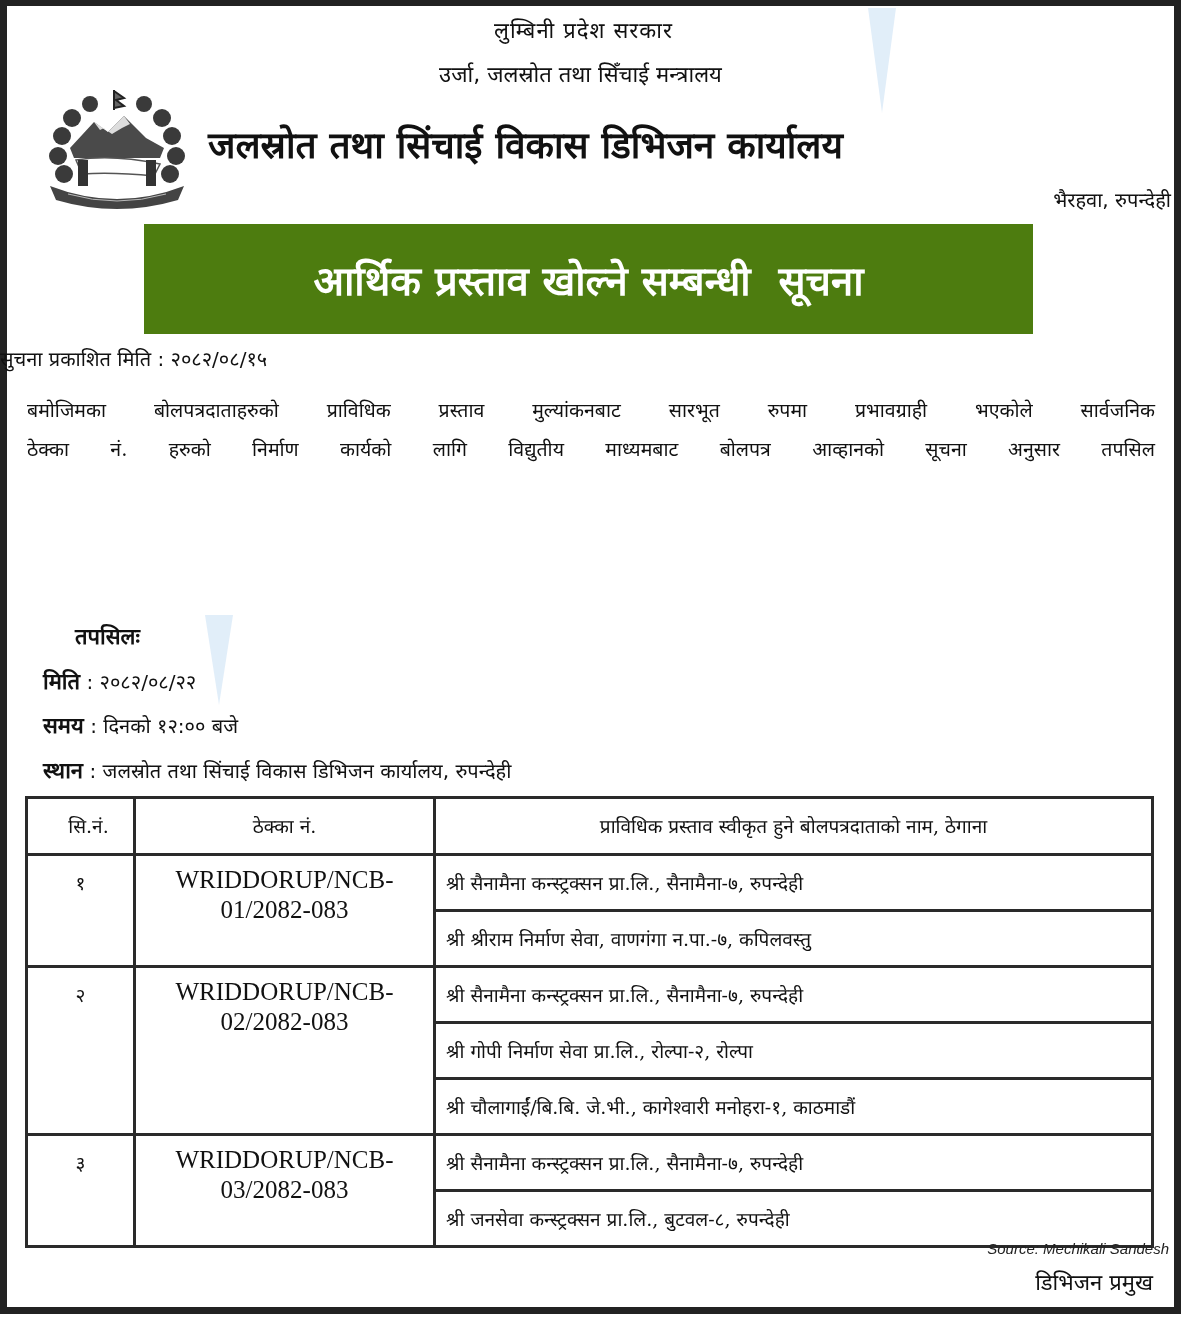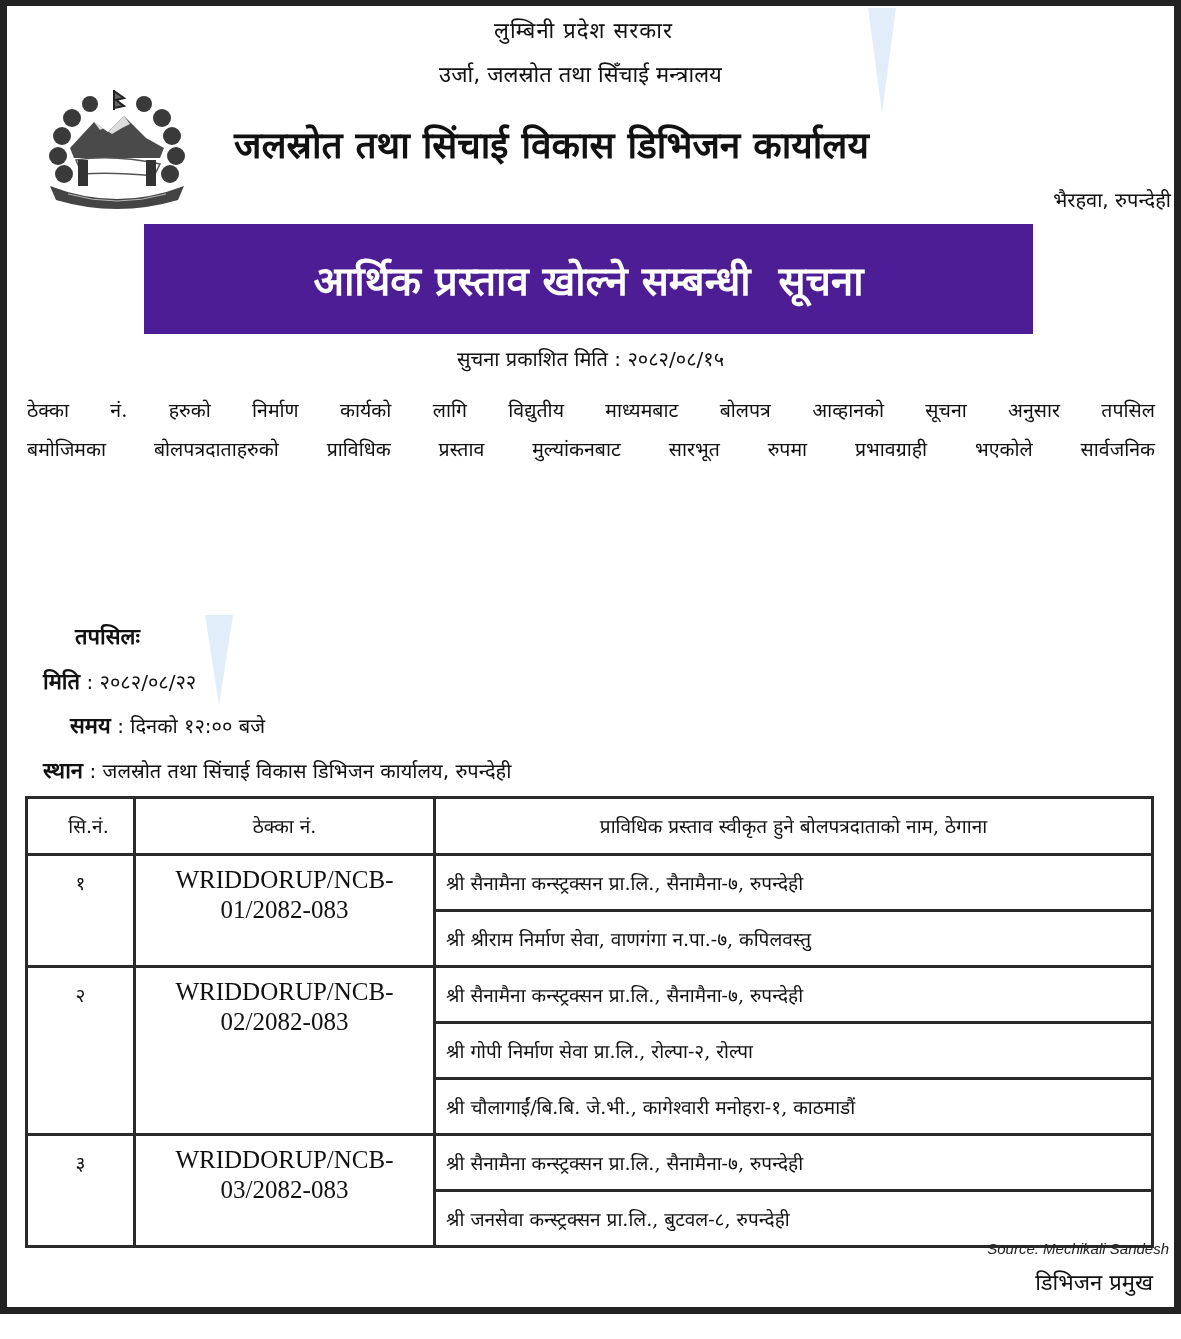--- a/index.html
+++ b/index.html
@@ -20,62 +20,61 @@
     .hdr-line1 span { position: relative; left: -7px; }
     .hdr-line2 {
       position: absolute; top: 58px; left: 0; width: 1181px; text-align: center;
       font-size: 22px;
     }
     .hdr-line2 span { position: relative; left: -10px; }
     .hdr-title {
       position: absolute; top: 118px; left: 208px; width: 930px;
       font-size: 37px; font-weight: bold; letter-spacing: 0px; white-space: nowrap;
       font-family: "DejaVu Sans", sans-serif;
-      margin-left: 26px;
     }
     .hdr-loc {
       position: absolute; top: 186px; left: 0; width: 1181px; text-align: right;
       font-size: 20px;
     }
     .hdr-loc span { position: relative; left: -10px; }
 
     .emblem {
       position: absolute; left: 42px; top: 88px; width: 150px; height: 122px;
     }
 
     .banner {
       position: absolute; left: 144px; top: 224px; width: 889px; height: 110px;
-      background: #4c1d95; color: #fff;
+      background: #4d7c0f; color: #fff;
       display: flex; align-items: center; justify-content: center;
       font-size: 40px; font-weight: bold; white-space: nowrap;
     }
 
     .pubdate {
-      position: absolute; top: 345px; left: 0; width: 1181px; text-align: center;
+      position: absolute; top: 345px; left: 0; width: 1181px; text-align: left;
       font-size: 20px;
     }
     .pubdate span { position: relative; left: 0; }
 
     .body-text {
       position: absolute; left: 27px; top: 392px; width: 1128px;
       font-size: 19.5px; line-height: 38.5px; text-align: justify;
       font-family: "DejaVu Serif", "Liberation Serif", serif;
     }
     .body-line { display: block; text-align: justify; text-align-last: justify; white-space: nowrap; }
     .body-line.last { text-align-last: left; }
 
     .tapsil-label {
       position: absolute; left: 27px; top: 620px; font-size: 22px; font-weight: bold; margin-left: 48px;
     }
     .detail {
       position: absolute; left: 43px; font-size: 20px;
     }
     .detail b { font-weight: bold; font-size: 22px; }
     .detail-date { top: 665px; }
-    .detail-time { top: 709px; margin-left: 27px; }
+    .detail-time { top: 709px; }
     .detail-place { top: 754px; }
 
     table.bidders {
       position: absolute; left: 25px; top: 796px; width: 1129px;
       border-collapse: collapse;
       font-family: "DejaVu Serif", "Liberation Serif", serif;
     }
     table.bidders td, table.bidders th {
       border: 3px solid #2a2a2a; font-weight: normal; font-size: 19px;
       vertical-align: middle;
@@ -141,22 +140,22 @@
 <div class="banner">
   <span style="white-space:pre;">आर्थिक प्रस्ताव खोल्ने सम्बन्धी  सूचना</span>
 </div>
 
 <div class="pubdate">
   <span>सुचना प्रकाशित मिति :</span>
   <span>२०८२/०८/१५</span>
 </div>
 
 <div class="body-text">
+  <span class="body-line">बमोजिमका बोलपत्रदाताहरुको प्राविधिक प्रस्ताव मुल्यांकनबाट सारभूत रुपमा प्रभावग्राही भएकोले सार्वजनिक</span>
   <span class="body-line">ठेक्का नं. हरुको निर्माण कार्यको लागि विद्युतीय माध्यमबाट बोलपत्र आव्हानको सूचना अनुसार तपसिल</span>
-  <span class="body-line">बमोजिमका बोलपत्रदाताहरुको प्राविधिक प्रस्ताव मुल्यांकनबाट सारभूत रुपमा प्रभावग्राही भएकोले सार्वजनिक</span>
 </div>
 
 <div class="tapsil-label">तपसिलः</div>
 
 <div class="detail detail-date">
   <b>मिति</b>
   <span>: २०८२/०८/२२</span>
 </div>
 <div class="detail detail-time">
   <b>समय</b>

